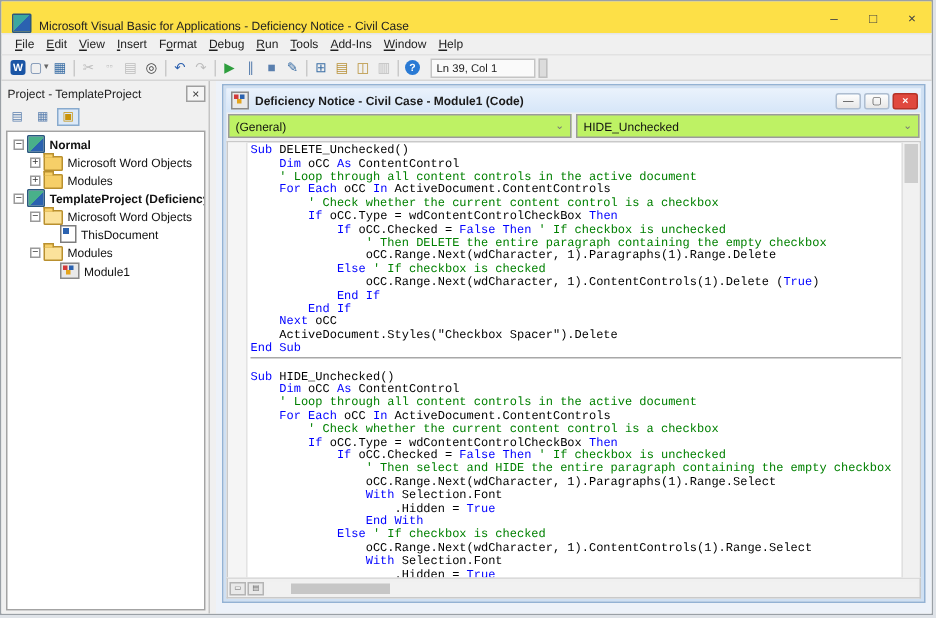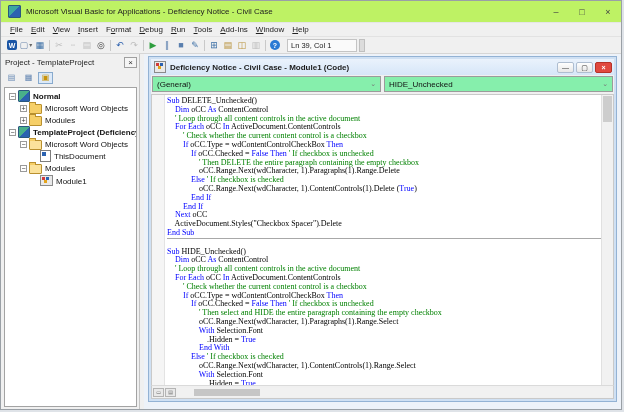--- a/index.html
+++ b/index.html
@@ -1,20 +1,20 @@
 <!DOCTYPE html>
 <html><head>
 <meta charset="utf-8">
 <style>
   html,body{margin:0;padding:0}
   body{width:624px;height:412px;overflow:hidden;background:#dfe3e8;font-family:"Liberation Sans",sans-serif;-webkit-font-smoothing:antialiased}
   .app{width:622px;height:410px;border:1px solid #9aa0a6;background:#f0f0f0;display:flex;flex-direction:column;box-sizing:border-box}
 
   
-  .titlebar{height:21px;background:#bef264;display:flex;align-items:center;padding:0 0 0 7px;gap:5px;flex:none}
+  .titlebar{height:21px;background:#fde047;display:flex;align-items:flex-end;padding:0 0 0 7px;gap:5px;flex:none}
   .app-icon{width:11px;height:11px;flex:none;background:linear-gradient(135deg,#3ba7a0 0 50%,#2b62b0 50% 100%);border:1px solid #2a577f;border-radius:1px}
   .title{font-size:8px;color:#222;white-space:nowrap}
   .win-controls{margin-left:auto;display:flex;height:100%}
   .win-btn{width:26px;height:100%;display:flex;align-items:center;justify-content:center;font-size:9px;color:#444}
 
   
   .menubar{height:13px;background:#f0f0f0;display:flex;align-items:center;padding-left:5px;font-size:8px;color:#222;flex:none;border-top:1px solid #e6e6e6}
   .menu-item{padding:1px 4px;white-space:nowrap}
   .menu-item u{text-underline-offset:1px}
 
@@ -62,26 +62,26 @@
   .mdi{flex:1;min-width:0;background:#edf2f9;padding:2px 4px 7px 4px;display:flex}
   .code-window{flex:1;display:flex;flex-direction:column;min-width:0;border:1px solid #93b2d4;box-shadow:0 0 0 2px #cfe0f3 inset;background:#f0f0f0;box-sizing:border-box;padding:2px}
   .cw-titlebar{height:16px;background:linear-gradient(#eaf2fc,#d6e6f8);display:flex;align-items:center;gap:4px;padding:0 2px 0 3px;flex:none}
   .cw-icon{width:10px;height:10px;flex:none;background:#e9e9e9;border:1px solid #8a8a8a;position:relative}
   .cw-icon::before{content:"";position:absolute;top:1px;left:1px;width:3px;height:3px;background:#d23a3a;box-shadow:4px 0 0 #2b62b0,2px 3px 0 #e4a41c}
   .cw-title{font-size:8px;font-weight:bold;color:#1b1b1b;white-space:nowrap;overflow:hidden}
   .cw-controls{margin-left:auto;display:flex;gap:2px}
   .cw-btn{width:17px;height:11px;border:1px solid #aebdd0;border-radius:2px;background:linear-gradient(#fefefe,#e7e7e7);font-size:7px;line-height:1;color:#333;display:flex;align-items:center;justify-content:center;box-sizing:border-box}
   .cw-btn.close{background:#e0483f;border-color:#b53228;color:#fff;font-weight:bold}
   .combo-row{height:16px;display:flex;gap:3px;padding:1px 1px 2px 1px;flex:none}
-  .combo{flex:1;background:#86efac;border:1px solid #9b9b9b;display:flex;align-items:center;font-size:8px;color:#111;padding:0 4px;min-width:0}
+  .combo{flex:1;background:#bef264;border:1px solid #9b9b9b;display:flex;align-items:center;font-size:8px;color:#111;padding:0 4px;min-width:0}
   .combo .chev{margin-left:auto;color:#777;font-size:7px}
   .combo .bold{font-weight:normal}
   .code-area{flex:1;display:flex;background:#fff;min-height:0;border:1px solid #c9c9c9;border-bottom:none}
   .margin-bar{width:12px;flex:none;background:#f5f5f5;border-right:1px solid #e3e3e3}
-  .code-text{flex:1;min-width:0;overflow:hidden;font-family:Liberation Serif, serif;font-size:8px;line-height:8.8px;white-space:pre;padding:2px 0 0 2px;color:#000}
+  .code-text{flex:1;min-width:0;overflow:hidden;font-family:Liberation Mono, monospace;font-size:8px;line-height:8.8px;white-space:pre;padding:2px 0 0 2px;color:#000}
   .cl{min-height:8.8px}
   .cl.sep{border-bottom:1px solid #a8a8a8}
   .k{color:#0000ff}.c{color:#008000}.n{color:#000}
   .vscroll{width:11px;flex:none;background:#f1f1f1;border-left:1px solid #e0e0e0;position:relative}
   .vthumb{position:absolute;top:1px;left:1px;right:1px;height:26px;background:#cdcdcd}
   .cw-bottom{height:12px;flex:none;display:flex;align-items:center;background:#f0f0f0;border:1px solid #c9c9c9;border-top:1px solid #dadada}
   .view-btn{width:11px;height:9px;border:1px solid #b4b4b4;background:#e9e9e9;margin-left:1px;flex:none;font-size:5px;line-height:1;color:#666;display:flex;align-items:center;justify-content:center;box-sizing:border-box}
   .hscroll{flex:1;height:9px;margin:0 2px;background:#f1f1f1;position:relative}
   .hthumb{position:absolute;left:16px;top:1px;width:66px;height:7px;background:#c6c6c6}
 </style>

